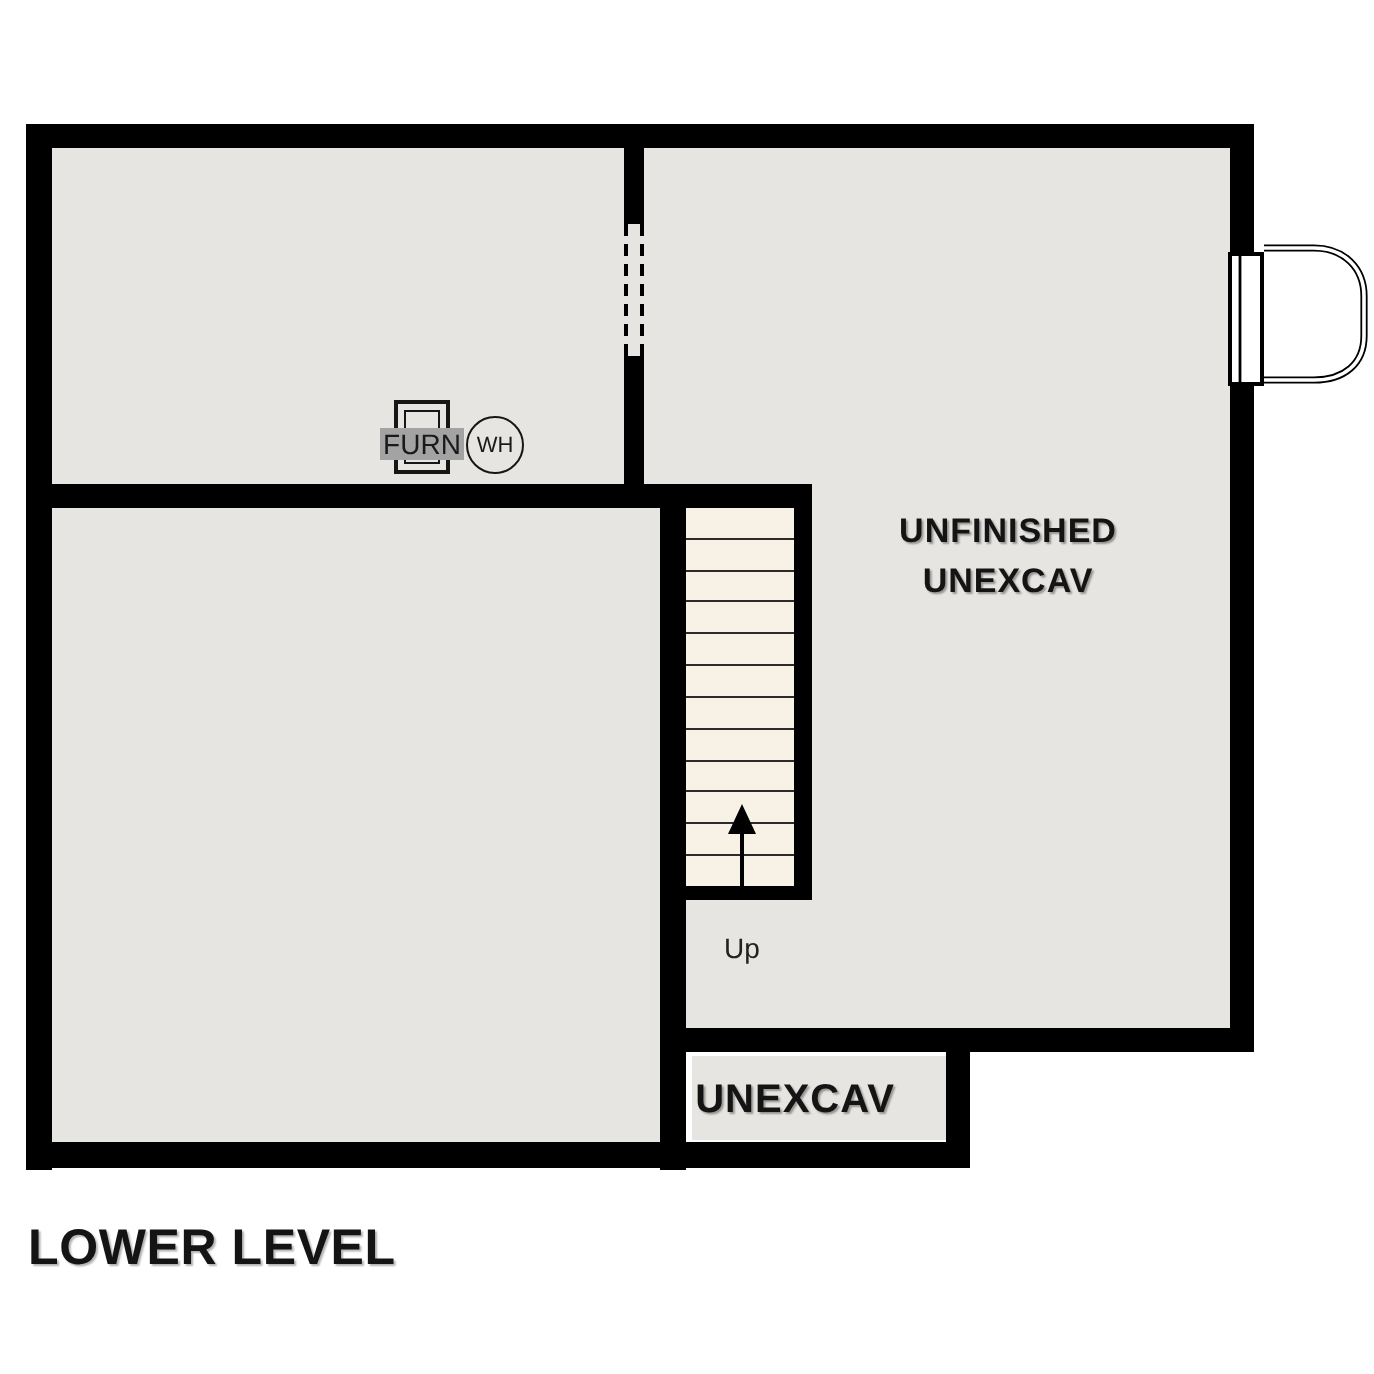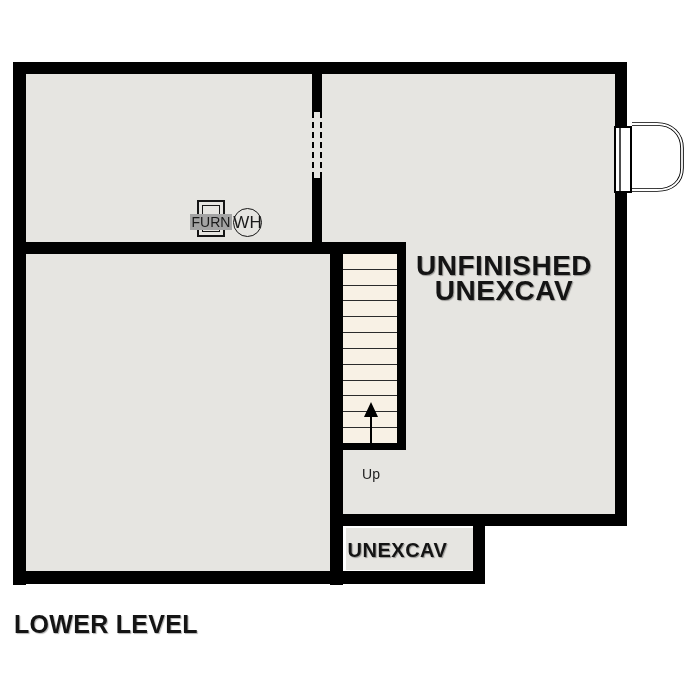--- a/index.html
+++ b/index.html
@@ -4,21 +4,21 @@
 <style>
   html,body{margin:0;padding:0;background:#fff;}
   #plan{
     position:relative;width:687px;height:687px;background:#fff;
     font-family:"Liberation Sans", sans-serif;color:#111;overflow:hidden;
   }
   .abs{position:absolute;box-sizing:border-box;}
   .wall{background:#000;}
   .floor{background:#e6e5e1;}
   .room-label{
-    font-weight:bold;font-size:28px;line-height:25px;text-align:center;
+    font-weight:bold;font-size:17px;line-height:25px;text-align:center;
     color:#141414;letter-spacing:.5px;
     text-shadow:1px 1px 1px rgba(0,0,0,.35);
     white-space:nowrap;
   }
   
   .dashed-opening{
     background:#e6e5e1;
     border-left:2px dashed #000;
     border-right:2px dashed #000;
   }
@@ -37,21 +37,21 @@
   
   .furn-box{border:2px solid #161616;background:#e6e5e1;}
   .furn-box-inner{position:absolute;left:3px;top:3px;right:3px;bottom:3px;border:1px solid #161616;}
   .equip-label{
     font-size:14px;color:#1a1a1a;text-align:center;background:#a3a3a3;
     line-height:16px;
   }
   .wh-circle{
     border:1.6px solid #161616;border-radius:50%;background:#e6e5e1;
     display:flex;align-items:center;justify-content:center;
-    font-size:17px;color:#1a1a1a;
+    font-size:11px;color:#1a1a1a;
   }
   .plan-title{
     font-weight:bold;font-size:25px;color:#141414;letter-spacing:.3px;
     text-shadow:1px 1px 1px rgba(0,0,0,.3);white-space:nowrap;margin-top:16px;
   }
 </style>
 </head>
 <body>
 
 <div id="plan">

